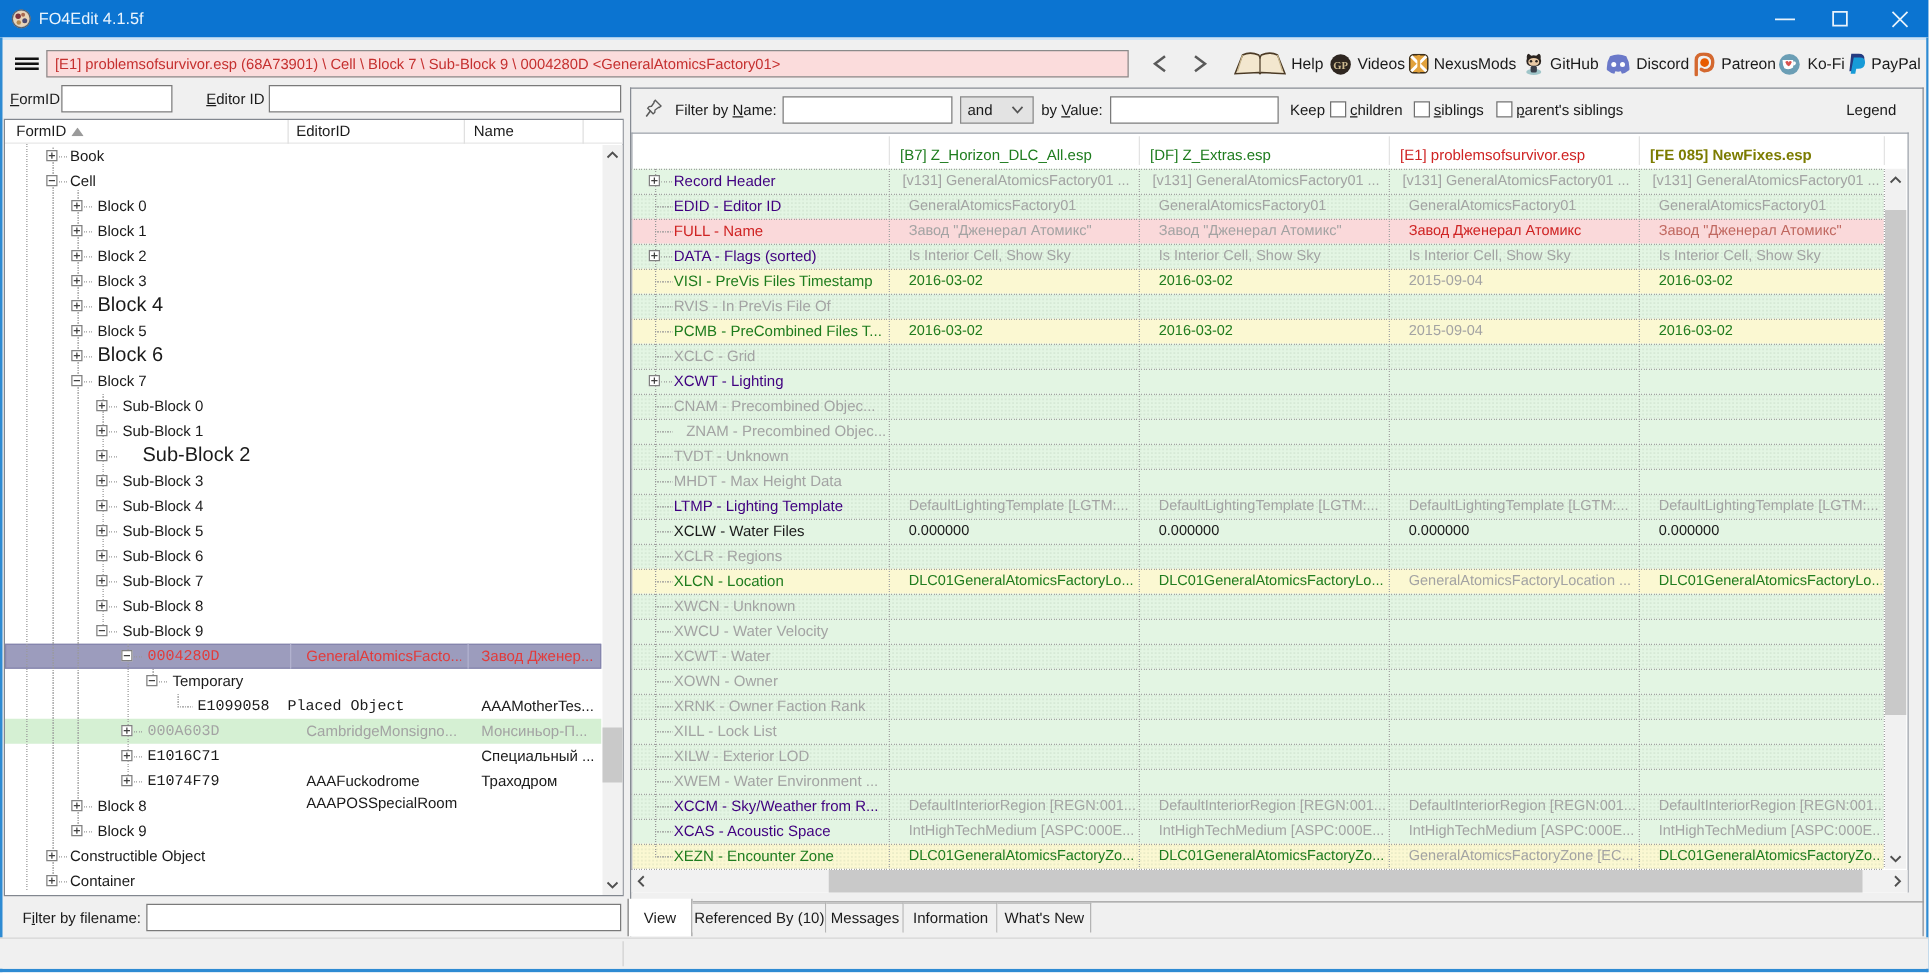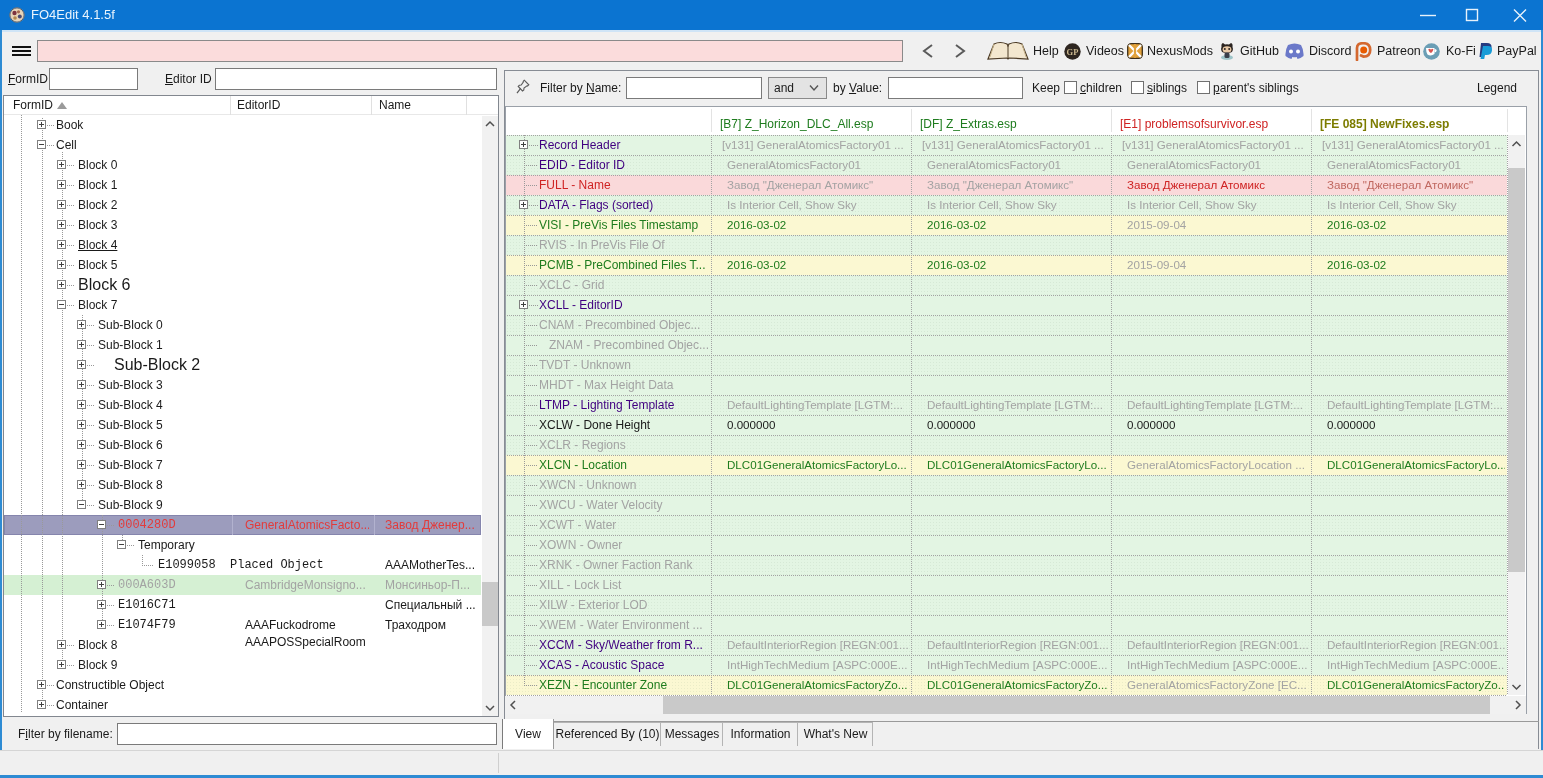--- a/index.html
+++ b/index.html
@@ -36,20 +36,21 @@
 <div class="txt" style="left:31px;top:0;height:30px;line-height:30px;color:#eaf4fd;font-size:13px;">FO4Edit 4.1.5f</div>
 <svg class="abs" style="left:1405px;top:0;" width="138" height="30" viewBox="0 0 138 30">
       <path d="M15 15.5 H31" stroke="#e8f2fb" stroke-width="1.4" fill="none"></path>
       <rect x="61.5" y="9.5" width="11" height="11" stroke="#e8f2fb" stroke-width="1.4" fill="none"></rect>
       <path d="M109 9.5 L121 21.5 M121 9.5 L109 21.5" stroke="#e8f2fb" stroke-width="1.4" fill="none"></path>
     </svg>
 <div class="abs" style="left:12px;top:46px;width:19px;height:2px;background:#111;"></div>
 <div class="abs" style="left:12px;top:50px;width:19px;height:2px;background:#111;"></div>
 <div class="abs" style="left:12px;top:54px;width:19px;height:2px;background:#111;"></div>
 <div class="abs" style="left:37px;top:40px;width:866px;height:22px;background:#fbdcdc;border:1px solid #8a8a8a;"></div>
+<div class="txt" style="left:44px;top:40px;height:22px;line-height:22px;color:#c5302f;font-size:11.8px;">[E1] problemsofsurvivor.esp (68A73901) \ Cell \ Block 7 \ Sub-Block 9 \ 0004280D &lt;GeneralAtomicsFactory01&gt;</div>
 <svg class="abs" style="left:918px;top:42px;" width="52" height="18" viewBox="0 0 52 18">
       <path d="M14 3 L6 9 L14 15" stroke="#5a5a5a" stroke-width="2" fill="none"></path>
       <path d="M38 3 L46 9 L38 15" stroke="#5a5a5a" stroke-width="2" fill="none"></path>
     </svg>
 <svg class="abs" style="left:986px;top:41px;" width="44" height="20" viewBox="0 0 44 20">
       <path d="M2 18 L8 3 Q14 0 21 3 L22 5 L23 3 Q30 0 36 3 L42 18 L23 17 L22 18 L21 17 Z" fill="#f3e7cf" stroke="#4b3a25" stroke-width="1.2"></path>
       <path d="M22 5 L22 18" stroke="#4b3a25" stroke-width="1"></path>
       <path d="M8 3 L4 16 M36 3 L40 16" stroke="#c9b68e" stroke-width="1"></path>
     </svg>
 <div class="txt" style="left:1033px;top:41px;height:20px;line-height:20px;font-size:12.5px;">Help</div>
@@ -155,21 +156,21 @@
       <i class="h"></i>
       <i class="v"></i>
     </div>
 <div class="hdot" style="left:67px;top:225px;width:8px;"></div>
 <div class="txt " style="left:78px;top:215px;height:20px;line-height:20px;color:#1a1a1a;font-size:12px;">Block 3</div>
 <div class="exp" style="left:57px;top:240px;">
       <i class="h"></i>
       <i class="v"></i>
     </div>
 <div class="hdot" style="left:67px;top:245px;width:8px;"></div>
-<div class="txt " style="left:78px;top:235px;height:20px;line-height:20px;color:#1a1a1a;font-size:12px;text-decoration:underline;">Block 4</div>
+<div class="txt " style="left:78px;top:235px;height:20px;line-height:20px;color:#1a1a1a;font-size:16px;">Block 4</div>
 <div class="exp" style="left:57px;top:260px;">
       <i class="h"></i>
       <i class="v"></i>
     </div>
 <div class="hdot" style="left:67px;top:265px;width:8px;"></div>
 <div class="txt " style="left:78px;top:255px;height:20px;line-height:20px;color:#1a1a1a;font-size:12px;">Block 5</div>
 <div class="exp" style="left:57px;top:280px;">
       <i class="h"></i>
       <i class="v"></i>
     </div>
@@ -382,40 +383,40 @@
 <div class="abs" style="left:506px;top:255px;width:1001px;height:20px;background:#fbf8d2;"></div>
 <div class="cell" style="left:539px;top:255px;width:170px;color:#1e7c1e;">PCMB - PreCombined Files T...</div>
 <div class="vcell" style="left:727px;top:255px;width:182px;color:#1e7c1e;">2016-03-02</div>
 <div class="vcell" style="left:927px;top:255px;width:182px;color:#1e7c1e;">2016-03-02</div>
 <div class="vcell" style="left:1127px;top:255px;width:182px;color:#a3a3a3;">2015-09-04</div>
 <div class="vcell" style="left:1327px;top:255px;width:178px;color:#1e7c1e;">2016-03-02</div>
 <div class="abs" style="left:506px;top:275px;width:1001px;height:20px;background:#e3f5e3;"></div>
 <div class="abs" style="left:506px;top:275px;width:1001px;height:20px;background-image:radial-gradient(circle, rgba(125,155,125,0.13) 0.6px, transparent 0.7px);background-size:3px 3px;"></div>
 <div class="cell" style="left:539px;top:275px;width:170px;color:#a3a3a3;">XCLC - Grid</div>
 <div class="abs" style="left:506px;top:295px;width:1001px;height:20px;background:#e3f5e3;"></div>
-<div class="cell" style="left:539px;top:295px;width:170px;color:#400080;">XCLL - EditorID</div>
+<div class="cell" style="left:539px;top:295px;width:170px;color:#400080;">XCWT - Lighting</div>
 <div class="abs" style="left:506px;top:315px;width:1001px;height:20px;background:#e3f5e3;"></div>
 <div class="abs" style="left:506px;top:315px;width:1001px;height:20px;background-image:radial-gradient(circle, rgba(125,155,125,0.13) 0.6px, transparent 0.7px);background-size:3px 3px;"></div>
 <div class="cell" style="left:539px;top:315px;width:170px;color:#a3a3a3;">CNAM - Precombined Objec...</div>
 <div class="abs" style="left:506px;top:335px;width:1001px;height:20px;background:#e3f5e3;"></div>
 <div class="cell" style="left:539px;top:335px;width:170px;color:#a3a3a3;text-align:right;">ZNAM - Precombined Objec...</div>
 <div class="abs" style="left:506px;top:355px;width:1001px;height:20px;background:#e3f5e3;"></div>
 <div class="abs" style="left:506px;top:355px;width:1001px;height:20px;background-image:radial-gradient(circle, rgba(125,155,125,0.13) 0.6px, transparent 0.7px);background-size:3px 3px;"></div>
 <div class="cell" style="left:539px;top:355px;width:170px;color:#a3a3a3;">TVDT - Unknown</div>
 <div class="abs" style="left:506px;top:375px;width:1001px;height:20px;background:#e3f5e3;"></div>
 <div class="cell" style="left:539px;top:375px;width:170px;color:#a3a3a3;">MHDT - Max Height Data</div>
 <div class="abs" style="left:506px;top:395px;width:1001px;height:20px;background:#e3f5e3;"></div>
 <div class="abs" style="left:506px;top:395px;width:1001px;height:20px;background-image:radial-gradient(circle, rgba(125,155,125,0.13) 0.6px, transparent 0.7px);background-size:3px 3px;"></div>
 <div class="cell" style="left:539px;top:395px;width:170px;color:#400080;">LTMP - Lighting Template</div>
 <div class="vcell" style="left:727px;top:395px;width:182px;color:#a3a3a3;">DefaultLightingTemplate [LGTM:...</div>
 <div class="vcell" style="left:927px;top:395px;width:182px;color:#a3a3a3;">DefaultLightingTemplate [LGTM:...</div>
 <div class="vcell" style="left:1127px;top:395px;width:182px;color:#a3a3a3;">DefaultLightingTemplate [LGTM:...</div>
 <div class="vcell" style="left:1327px;top:395px;width:178px;color:#a3a3a3;">DefaultLightingTemplate [LGTM:...</div>
 <div class="abs" style="left:506px;top:415px;width:1001px;height:20px;background:#e3f5e3;"></div>
-<div class="cell" style="left:539px;top:415px;width:170px;color:#1a1a1a;">XCLW - Done Height</div>
+<div class="cell" style="left:539px;top:415px;width:170px;color:#1a1a1a;">XCLW - Water Files</div>
 <div class="vcell" style="left:727px;top:415px;width:182px;color:#1a1a1a;">0.000000</div>
 <div class="vcell" style="left:927px;top:415px;width:182px;color:#1a1a1a;">0.000000</div>
 <div class="vcell" style="left:1127px;top:415px;width:182px;color:#1a1a1a;">0.000000</div>
 <div class="vcell" style="left:1327px;top:415px;width:178px;color:#1a1a1a;">0.000000</div>
 <div class="abs" style="left:506px;top:435px;width:1001px;height:20px;background:#e3f5e3;"></div>
 <div class="abs" style="left:506px;top:435px;width:1001px;height:20px;background-image:radial-gradient(circle, rgba(125,155,125,0.13) 0.6px, transparent 0.7px);background-size:3px 3px;"></div>
 <div class="cell" style="left:539px;top:435px;width:170px;color:#a3a3a3;">XCLR - Regions</div>
 <div class="abs" style="left:506px;top:455px;width:1001px;height:20px;background:#fbf8d2;"></div>
 <div class="cell" style="left:539px;top:455px;width:170px;color:#1e7c1e;">XLCN - Location</div>
 <div class="vcell" style="left:727px;top:455px;width:182px;color:#1e7c1e;">DLC01GeneralAtomicsFactoryLo...</div>

